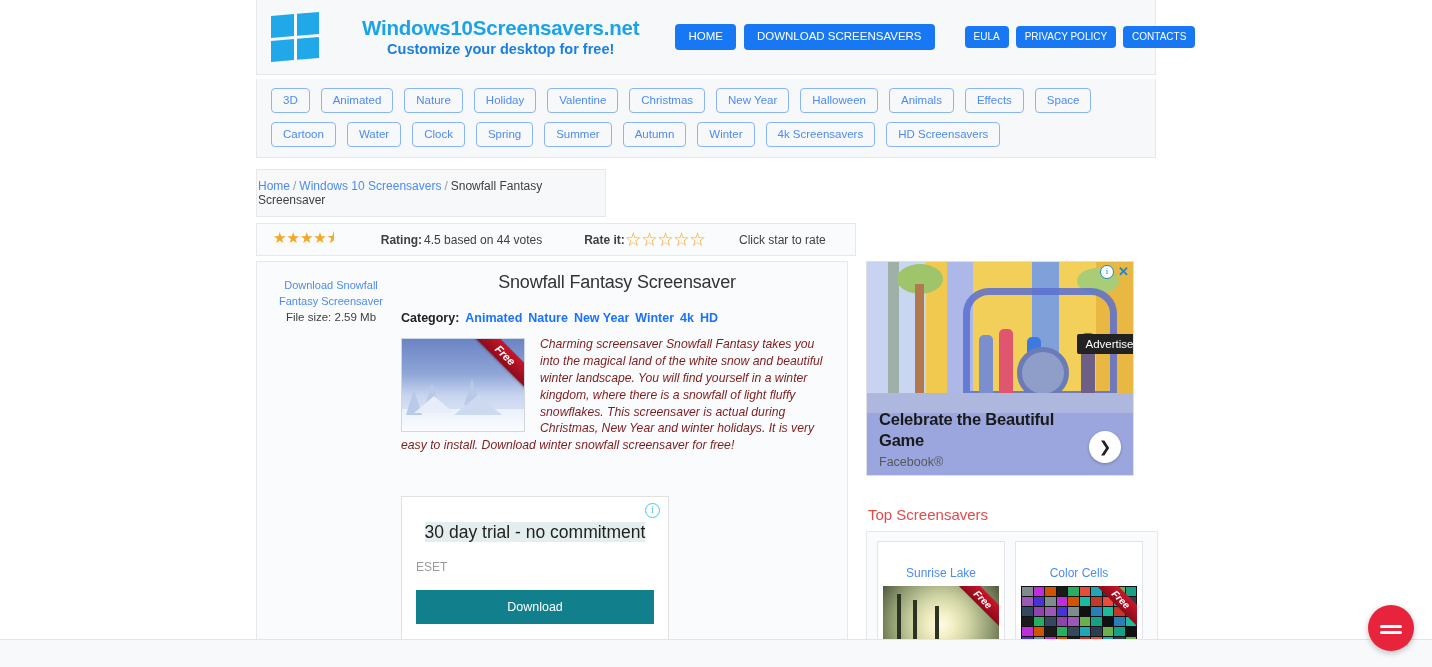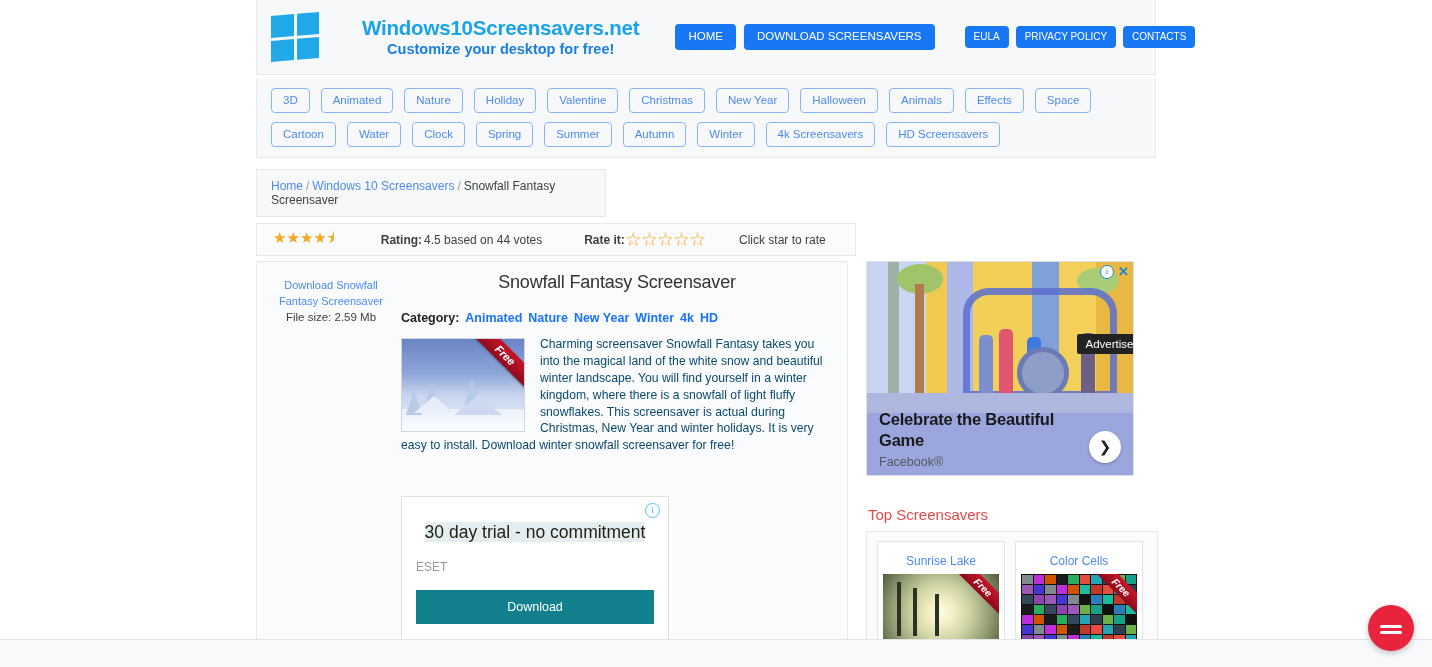--- a/index.html
+++ b/index.html
@@ -100,21 +100,21 @@
     cursor: pointer;
     white-space: nowrap;
   }
 
   
   .crumb-panel {
     background: #f7f8fa;
     border: 1px solid #e6e8eb;
     margin-top: 11px;
     width: 350px;
-    padding: 9px 14px;
+    padding: 9px 1px;
     box-sizing: border-box;
     font-size: 12px;
     color: #444;
   }
   .crumb-link { color: #4d8bf0; text-decoration: none; cursor: pointer; }
   .crumb-sep { color: #999; padding: 0 3px; }
   .crumb-cur { color: #3e4044; }
 
   
   .rating-panel {
@@ -224,21 +224,22 @@
     font-weight: bold;
     font-style: italic;
     text-align: center;
     line-height: 17px;
     transform: rotate(45deg);
     box-shadow: 0 1px 2px rgba(0,0,0,.3);
   }
   .desc-text {
     font-size: 12.2px;
     line-height: 16.8px;
-    color: #0c4a6e;
+    color: #7f1d1d;
+    font-style: italic;
   }
 
   
   .eset-ad {
     clear: both;
     margin: 42px 0 0 0;
     width: 268px;
     background: #ffffff;
     border: 1px solid #e2e2e2;
     box-sizing: border-box;
@@ -397,21 +398,21 @@
     padding: 9px 10px;
     display: flex;
     gap: 10px;
     box-sizing: border-box;
     width: 292px;
   }
   .ss-card {
     width: 128px;
     border: 1px solid #e1e5ea;
     background: #fff;
-    padding: 12px 5px 0 5px;
+    padding: 24px 5px 0 5px;
     box-sizing: border-box;
   }
   .ss-name {
     display: block;
     text-align: center;
     color: #4d8bf0;
     font-size: 12px;
     text-decoration: none;
     padding-bottom: 6px;
     cursor: pointer;

